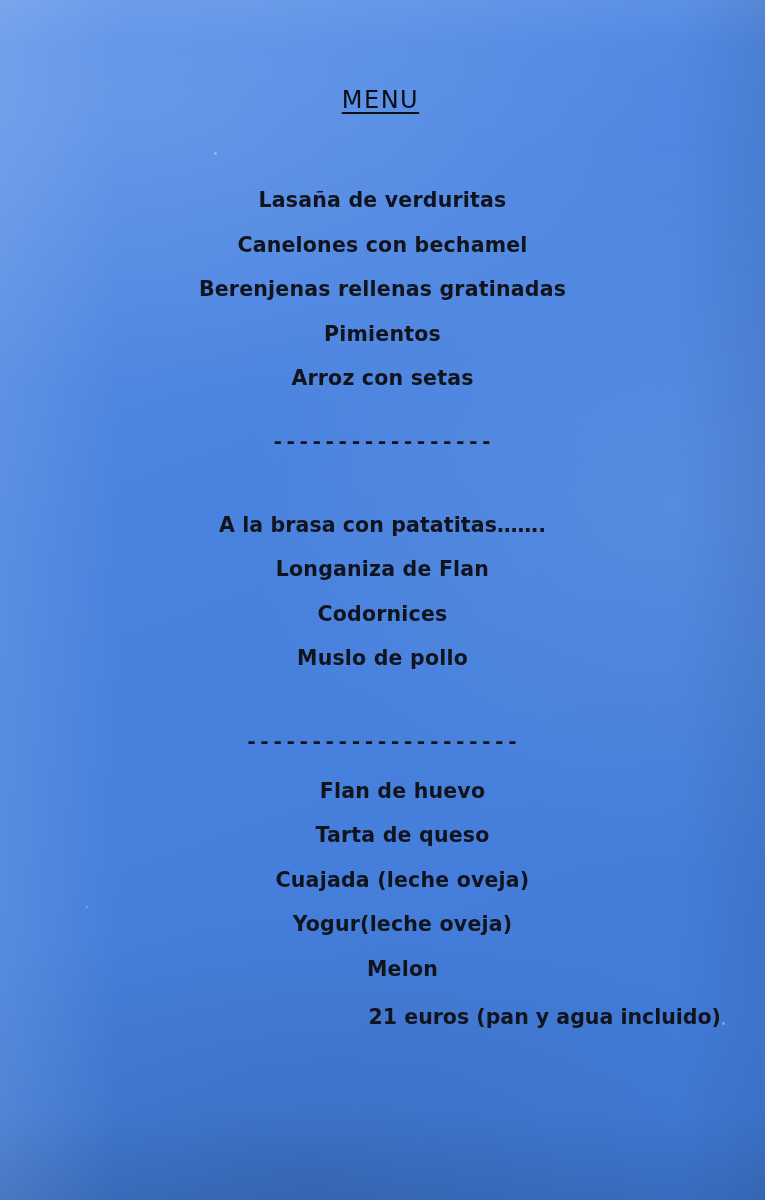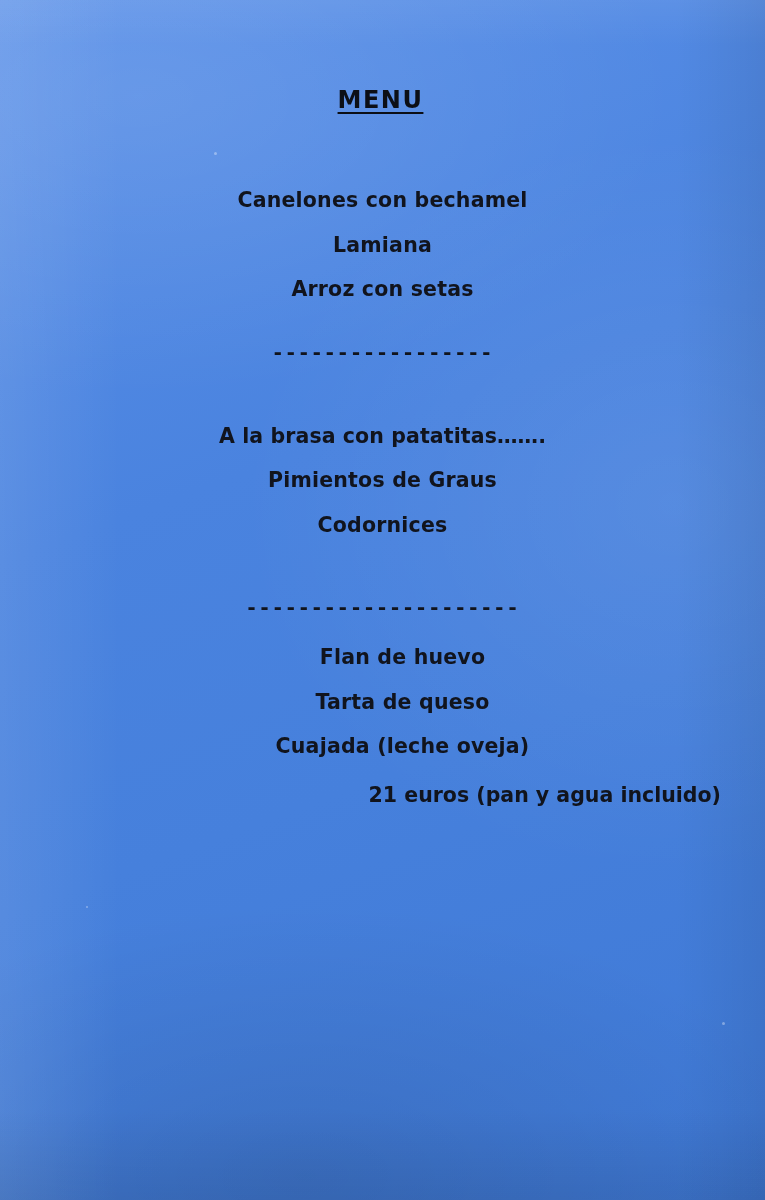--- a/index.html
+++ b/index.html
@@ -41,21 +41,21 @@
   .content {
     position: relative;
     z-index: 2;
     padding-top: 86px;
     text-align: center;
     color: #10131c;
   }
 
   .menu-title {
     font-family: "DejaVu Sans", sans-serif;
-    font-weight: bold;
+    font-weight: normal;
     font-size: 24px;
     letter-spacing: 1.5px;
     text-decoration: underline;
     text-underline-offset: 4px;
     color: #0c0f16;
     margin: 0 4px 64px 0;
   }
 
   .section { margin: 0; }
 
@@ -114,37 +114,42 @@
 
   <div class="speck" style="left:214px; top:152px; width:3px; height:3px;"></div>
   <div class="speck" style="left:722px; top:1022px; width:3px; height:3px;"></div>
   <div class="speck" style="left:86px; top:906px; width:2px; height:2px;"></div>
 
   <div class="content">
 
     <h1 class="menu-title">MENU</h1>
 
     <div class="section sec1">
+      <div class="dish">Lasaña de verduritas</div>
       <div class="dish">Canelones con bechamel</div>
-      <div class="dish">Lamiana</div>
+      <div class="dish">Berenjenas rellenas gratinadas</div>
+      <div class="dish">Pimientos</div>
       <div class="dish">Arroz con setas</div>
     </div>
 
     <div class="divider div1">-----------------</div>
 
     <div class="section sec2">
       <div class="dish">A la brasa con patatitas…….</div>
-      <div class="dish">Pimientos de Graus</div>
+      <div class="dish">Longaniza de Flan</div>
       <div class="dish">Codornices</div>
+      <div class="dish">Muslo de pollo</div>
     </div>
 
     <div class="divider div2">---------------------</div>
 
     <div class="section sec3">
       <div class="dish">Flan de huevo</div>
       <div class="dish">Tarta de queso</div>
       <div class="dish">Cuajada (leche oveja)</div>
+      <div class="dish">Yogur(leche oveja)</div>
+      <div class="dish">Melon</div>
     </div>
 
     <div class="price-row">21 euros  (pan y agua incluido)</div>
 
   </div>
 </div>
 
 </body></html>

